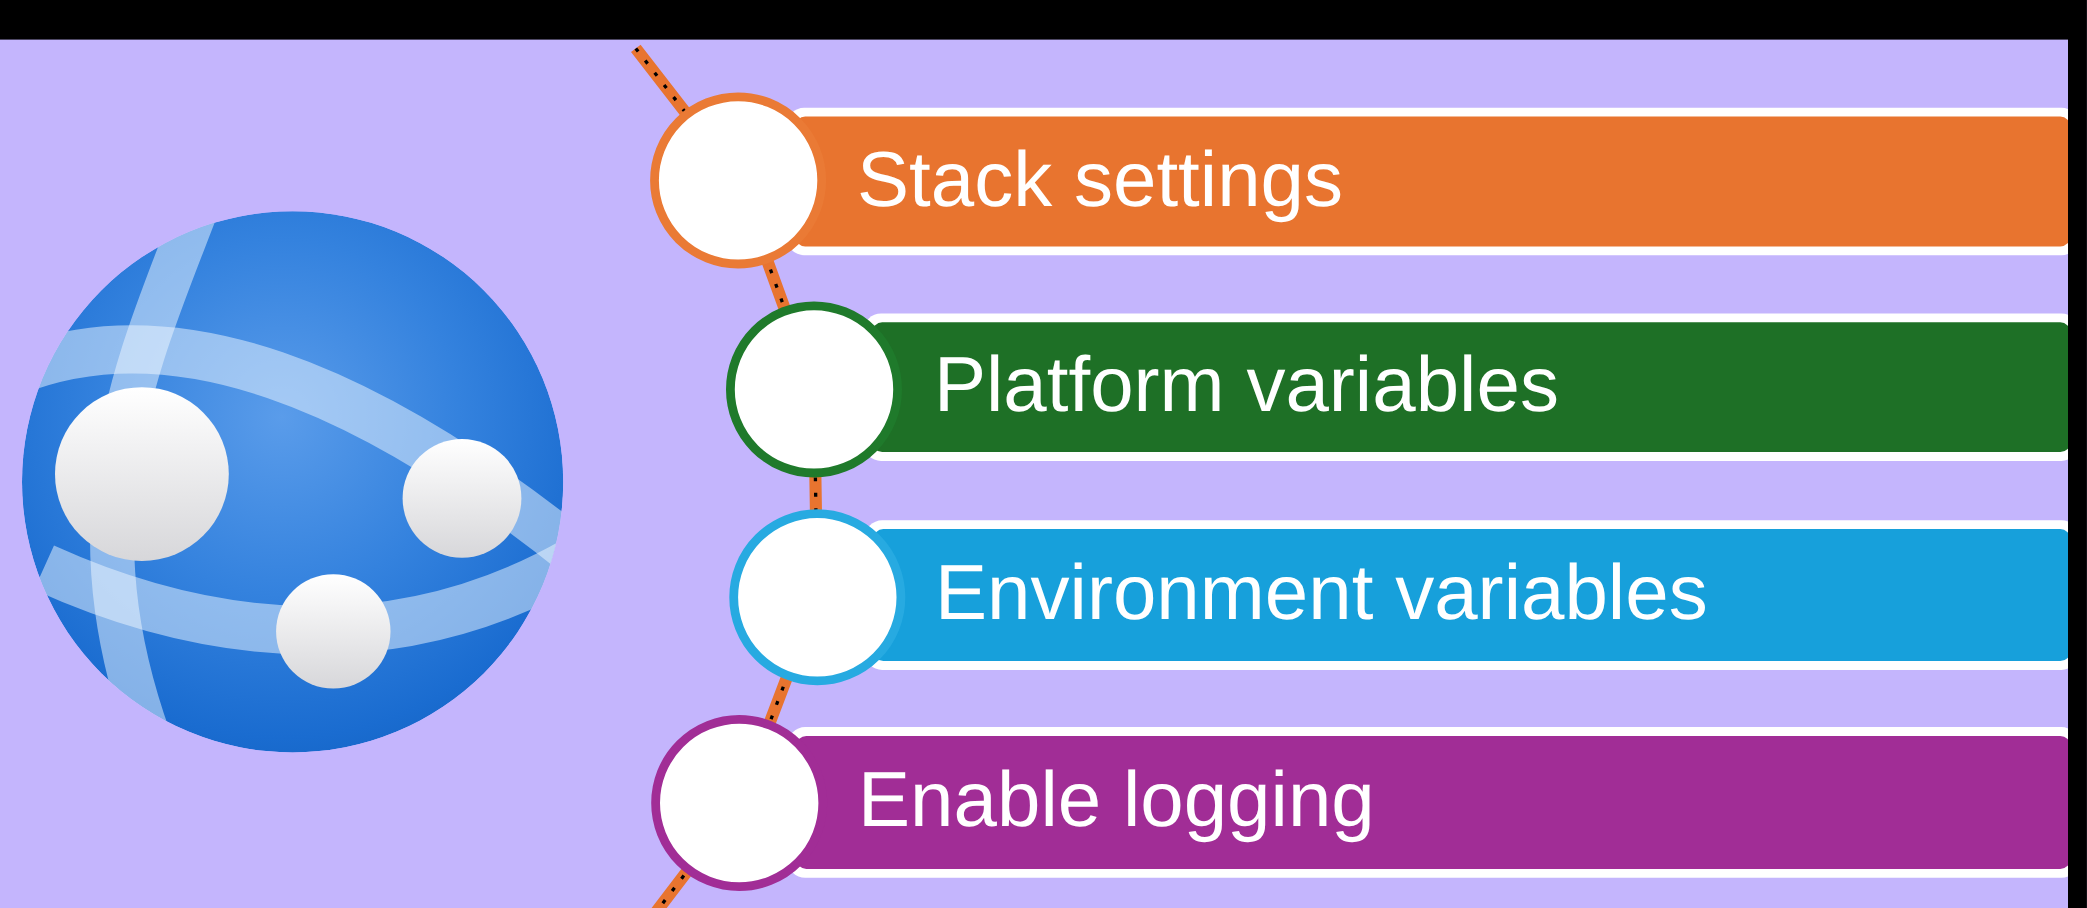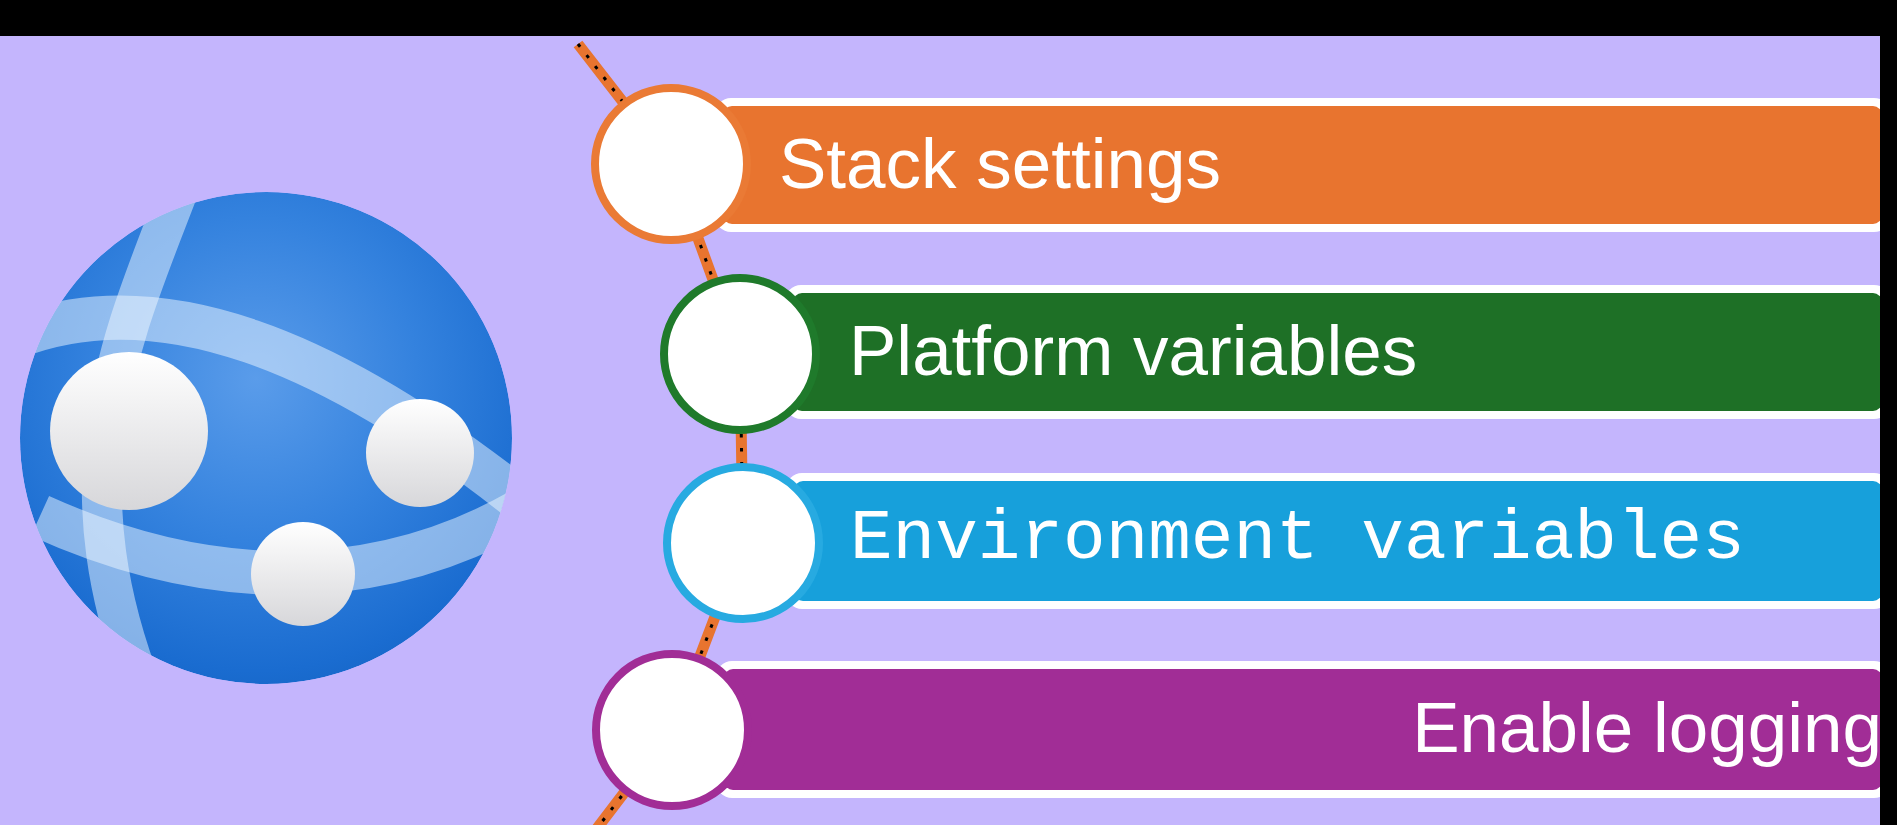--- a/index.html
+++ b/index.html
@@ -41,21 +41,21 @@
     width:160px;height:160px;
     border-radius:50%;
     background:#fff;
     border:8px solid #888;
     box-sizing:border-box;
     z-index:2;
   }
   
   .banner-1{left:715px;top:62px;width:1175px;height:134px;}
   .banner-2{left:785px;top:249px;width:1105px;height:134px;}
-  .banner-3{left:786px;top:437px;width:1104px;height:136px;font-family:Liberation Mono, monospace;}
+  .banner-3{left:786px;top:437px;width:1104px;height:136px;}
   .banner-4{left:716px;top:625px;width:1174px;height:137px;}
   
   .node-1{left:591px;top:48px;}
   .node-2{left:660px;top:238px;}
   .node-3{left:663px;top:427px;}
   .node-4{left:592px;top:614px;}
 </style>
 </head>
 <body>
 
@@ -103,21 +103,21 @@
     <div class="fill" style="background-color: rgb(30, 112, 38);">
       <span class="label">Platform variables</span>
     </div>
   </div>
   <div class="banner banner-3">
     <div class="fill" style="background-color: rgb(23, 160, 219);">
       <span class="label">Environment variables</span>
     </div>
   </div>
   <div class="banner banner-4">
-    <div class="fill" style="background-color: rgb(161, 45, 150); justify-content: flex-end;">
+    <div class="fill" style="background-color: rgb(161, 45, 150);">
       <span class="label">Enable logging</span>
     </div>
   </div>
 
   <div class="node node-1" style="border-color: rgb(234, 122, 53);"></div>
   <div class="node node-2" style="border-color: rgb(31, 122, 43);"></div>
   <div class="node node-3" style="border-color: rgb(39, 170, 225);"></div>
   <div class="node node-4" style="border-color: rgb(161, 45, 150);"></div>
 
 </div>

